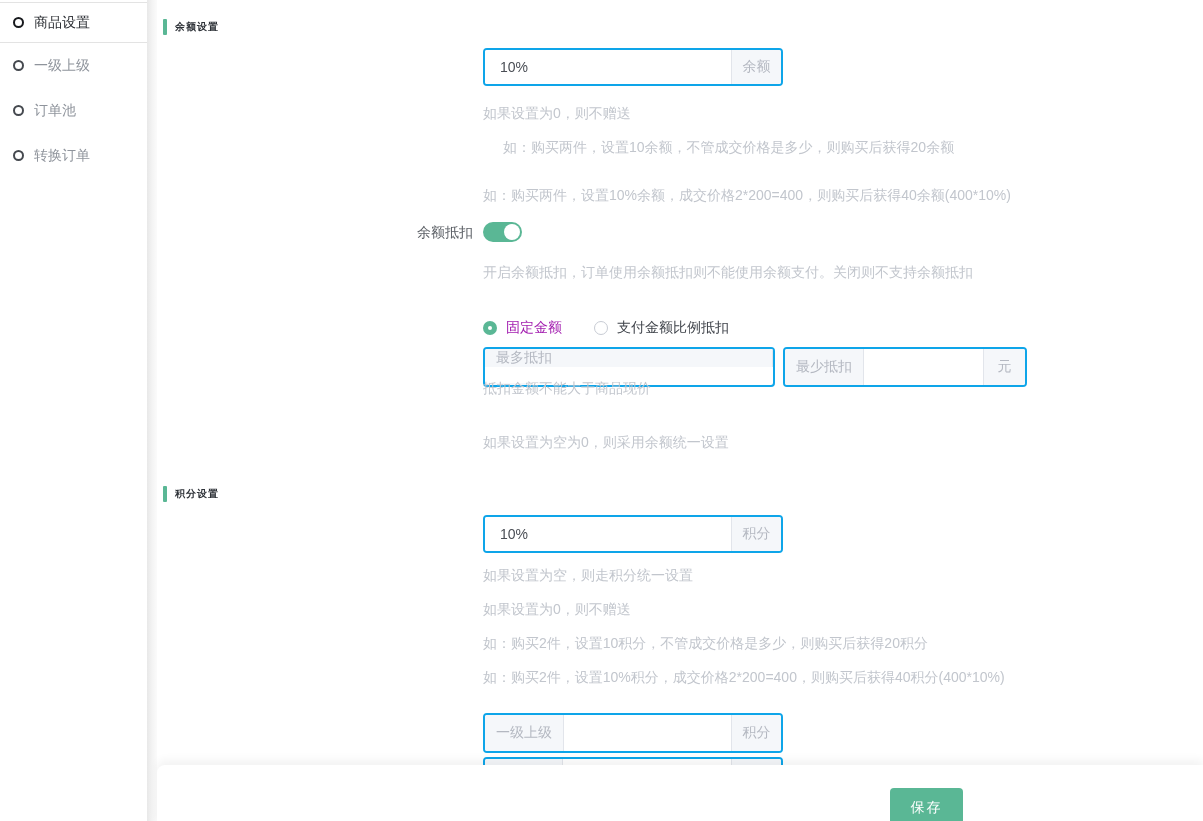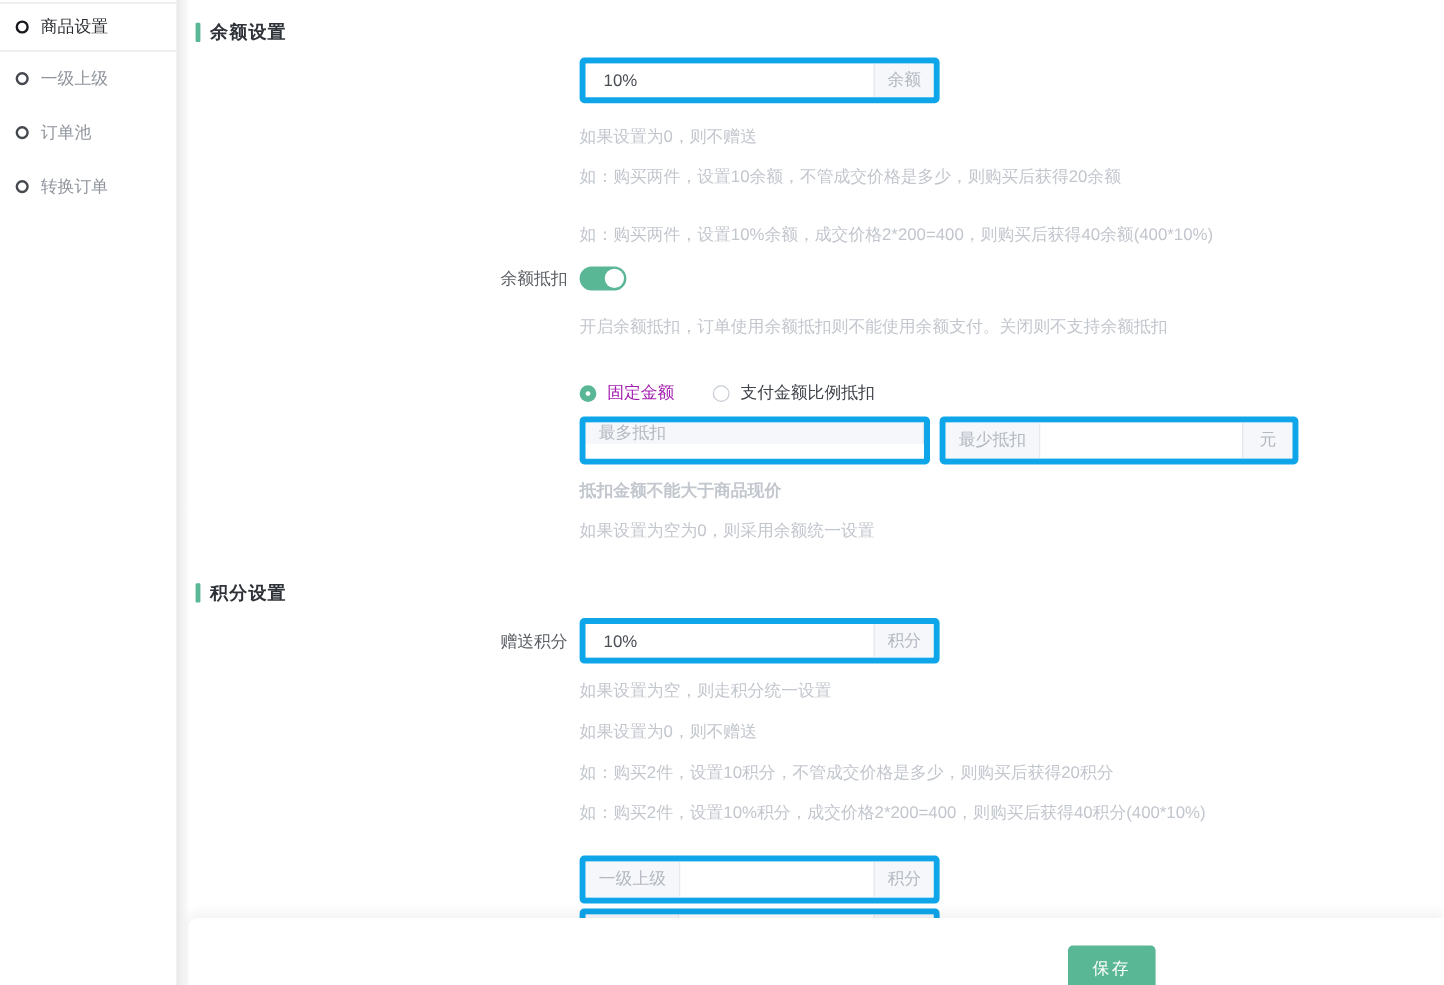--- a/index.html
+++ b/index.html
@@ -17,27 +17,27 @@
   .nav-item { display:flex; align-items:center; height:45px; cursor:pointer; color:#8f949c; font-size:14px; }
   .nav-item.active { margin-top:2px; height:41px; border-top:1px solid #e3e3e3; border-bottom:1px solid #e3e3e3; color:#2b2e33; }
   .nav-circle { flex:none; width:11px; height:11px; border:2px solid #45494f; border-radius:50%; margin:0 10px 0 13px; background:#fff; }
   .nav-item.active .nav-circle { border-color:#17191d; }
 
   
   .main { position:absolute; left:157px; top:0; width:1046px; height:100%; background:#fff; }
 
   .sec-header { position:absolute; left:6px; display:flex; align-items:center; height:16px; }
   .sec-bar { width:4px; height:16px; background:#5ab795; margin-right:8px; border-radius:1px; }
-  .sec-title { font-size:15px; font-weight:bold; color:#2e3238; letter-spacing:1px; }
+  .sec-title { font-size:10px; font-weight:bold; color:#2e3238; letter-spacing:1px; }
 
   .form-label { position:absolute; left:0; width:316px; text-align:right; font-size:14px; color:#5c6066; white-space:nowrap; }
 
   .hint { position:absolute; left:326px; font-size:14px; line-height:14px; color:#c2c6cd; white-space:nowrap; }
 
-  .input-group { position:absolute; display:flex; align-items:stretch; border:5px solid #0ea5e9; border-radius:4px; background:#fff; overflow:hidden; }
+  .input-group { position:absolute; display:flex; align-items:stretch; border:2px solid #0ea5e9; border-radius:4px; background:#fff; overflow:hidden; }
   .ig-input { flex:1 1 auto; min-width:0; border:none; outline:none; padding:0 15px; font-size:14px; color:#4a4e55; background:#fff;
               font-family:"Liberation Sans","DejaVu Sans",sans-serif; }
   .ig-prepend { flex:none; display:flex; align-items:center; padding:0 11px; background:#f5f7fa; color:#b4b8c1; font-size:14px; border-right:1px solid #e2e5eb; }
   .ig-append  { flex:none; display:flex; align-items:center; justify-content:center; background:#f5f7fa; color:#b4b8c1; font-size:14px; border-left:1px solid #e2e5eb; }
 
   .toggle { position:absolute; left:326px; top:222px; width:39px; height:20px; border-radius:10px; background:#5ab795; cursor:pointer; }
   .toggle-knob { position:absolute; right:2px; top:2px; width:16px; height:16px; border-radius:50%; background:#fff; }
 
   .radio-row { position:absolute; left:326px; top:320px; display:flex; align-items:center; height:16px; }
   .radio-group { display:flex; align-items:center; cursor:pointer; }
@@ -85,21 +85,21 @@
     <div class="sec-header" style="top:19px;">
       <span class="sec-bar"></span>
       <span class="sec-title">余额设置</span>
     </div>
 
     <div class="input-group" style="left:326px; top:48px; width:300px; height:38px;">
       <input class="ig-input" value="10%" style="">
       <span class="ig-append" style="width:50px;">余额</span>
     </div>
     <div class="hint" style="top:106px;">如果设置为0，则不赠送</div>
-    <div class="hint" style="top:140px;">如：购买两件，设置10余额，不管成交价格是多少，则购买后获得20余额</div>
+    <div class="hint" style="top:140px;margin-left:20px;">如：购买两件，设置10余额，不管成交价格是多少，则购买后获得20余额</div>
     <div class="hint" style="top:188px;">如：购买两件，设置10%余额，成交价格2*200=400，则购买后获得40余额(400*10%)</div>
 
     <div class="form-label" style="top:213px; height:38px; line-height:38px;">余额抵扣</div>
     <div class="toggle">
       <span class="toggle-knob"></span>
     </div>
     <div class="hint" style="top:265px;">开启余额抵扣，订单使用余额抵扣则不能使用余额支付。关闭则不支持余额抵扣</div>
 
     <div class="radio-row">
       <span class="radio-group">
@@ -110,34 +110,33 @@
         <span class="radio-circle"></span>
         <span class="radio-label">支付金额比例抵扣</span>
       </span>
     </div>
 
     <div class="input-group" style="left:326px; top:347px; width:292px; height:40px;flex-direction:column;">
       <span class="ig-prepend">最多抵扣</span>
       <input class="ig-input" value="" style="">
       <span class="ig-append" style="width:42px;">元</span>
     </div>
-    <div class="input-group" style="left:626px; top:347px; width:299px; height:40px;">
+    <div class="input-group" style="left:626px; top:347px; width:244px; height:40px;">
       <span class="ig-prepend">最少抵扣</span>
       <input class="ig-input" value="" style="">
       <span class="ig-append" style="width:42px;">元</span>
     </div>
-    <div class="hint" style="top:401px;font-weight:bold;">抵扣金额不能大于商品现价</div>
+    <div class="hint" style="top:381px;">抵扣金额不能大于商品现价</div>
     <div class="hint" style="top:435px;">如果设置为空为0，则采用余额统一设置</div>
 
     <div class="sec-header" style="top:486px;">
       <span class="sec-bar"></span>
       <span class="sec-title">积分设置</span>
     </div>
 
-    <div class="form-label" style="top:515px; height:38px; line-height:38px;">赠送积分</div>
     <div class="input-group" style="left:326px; top:515px; width:300px; height:38px;">
       <input class="ig-input" value="10%" style="">
       <span class="ig-append" style="width:50px;">积分</span>
     </div>
     <div class="hint" style="top:568px;">如果设置为空，则走积分统一设置</div>
     <div class="hint" style="top:602px;">如果设置为0，则不赠送</div>
     <div class="hint" style="top:636px;">如：购买2件，设置10积分，不管成交价格是多少，则购买后获得20积分</div>
     <div class="hint" style="top:670px;">如：购买2件，设置10%积分，成交价格2*200=400，则购买后获得40积分(400*10%)</div>
 
     <div class="input-group" style="left:326px; top:713px; width:300px; height:40px;">

